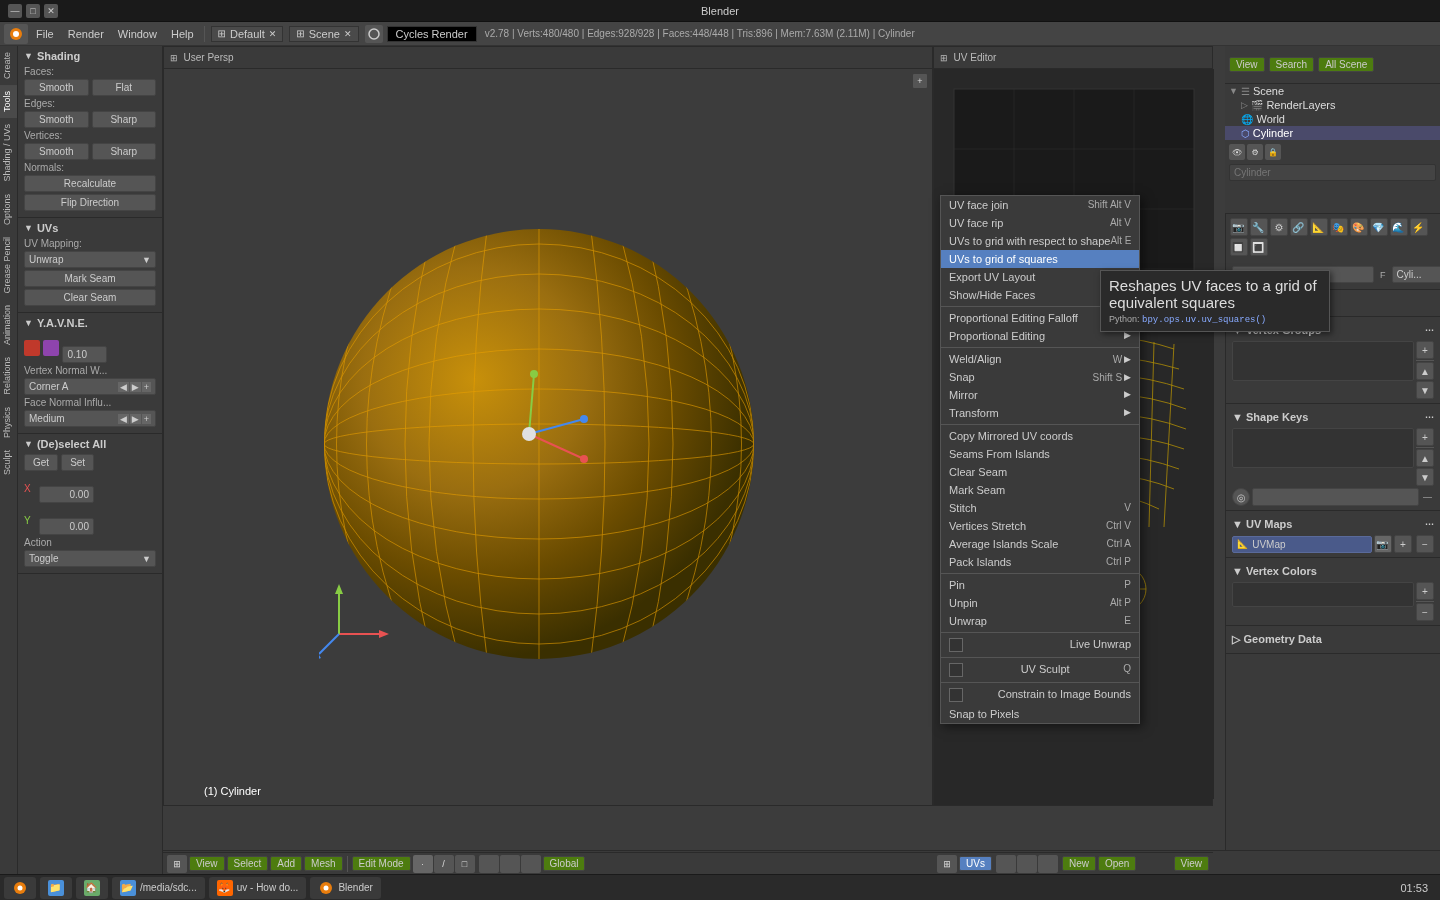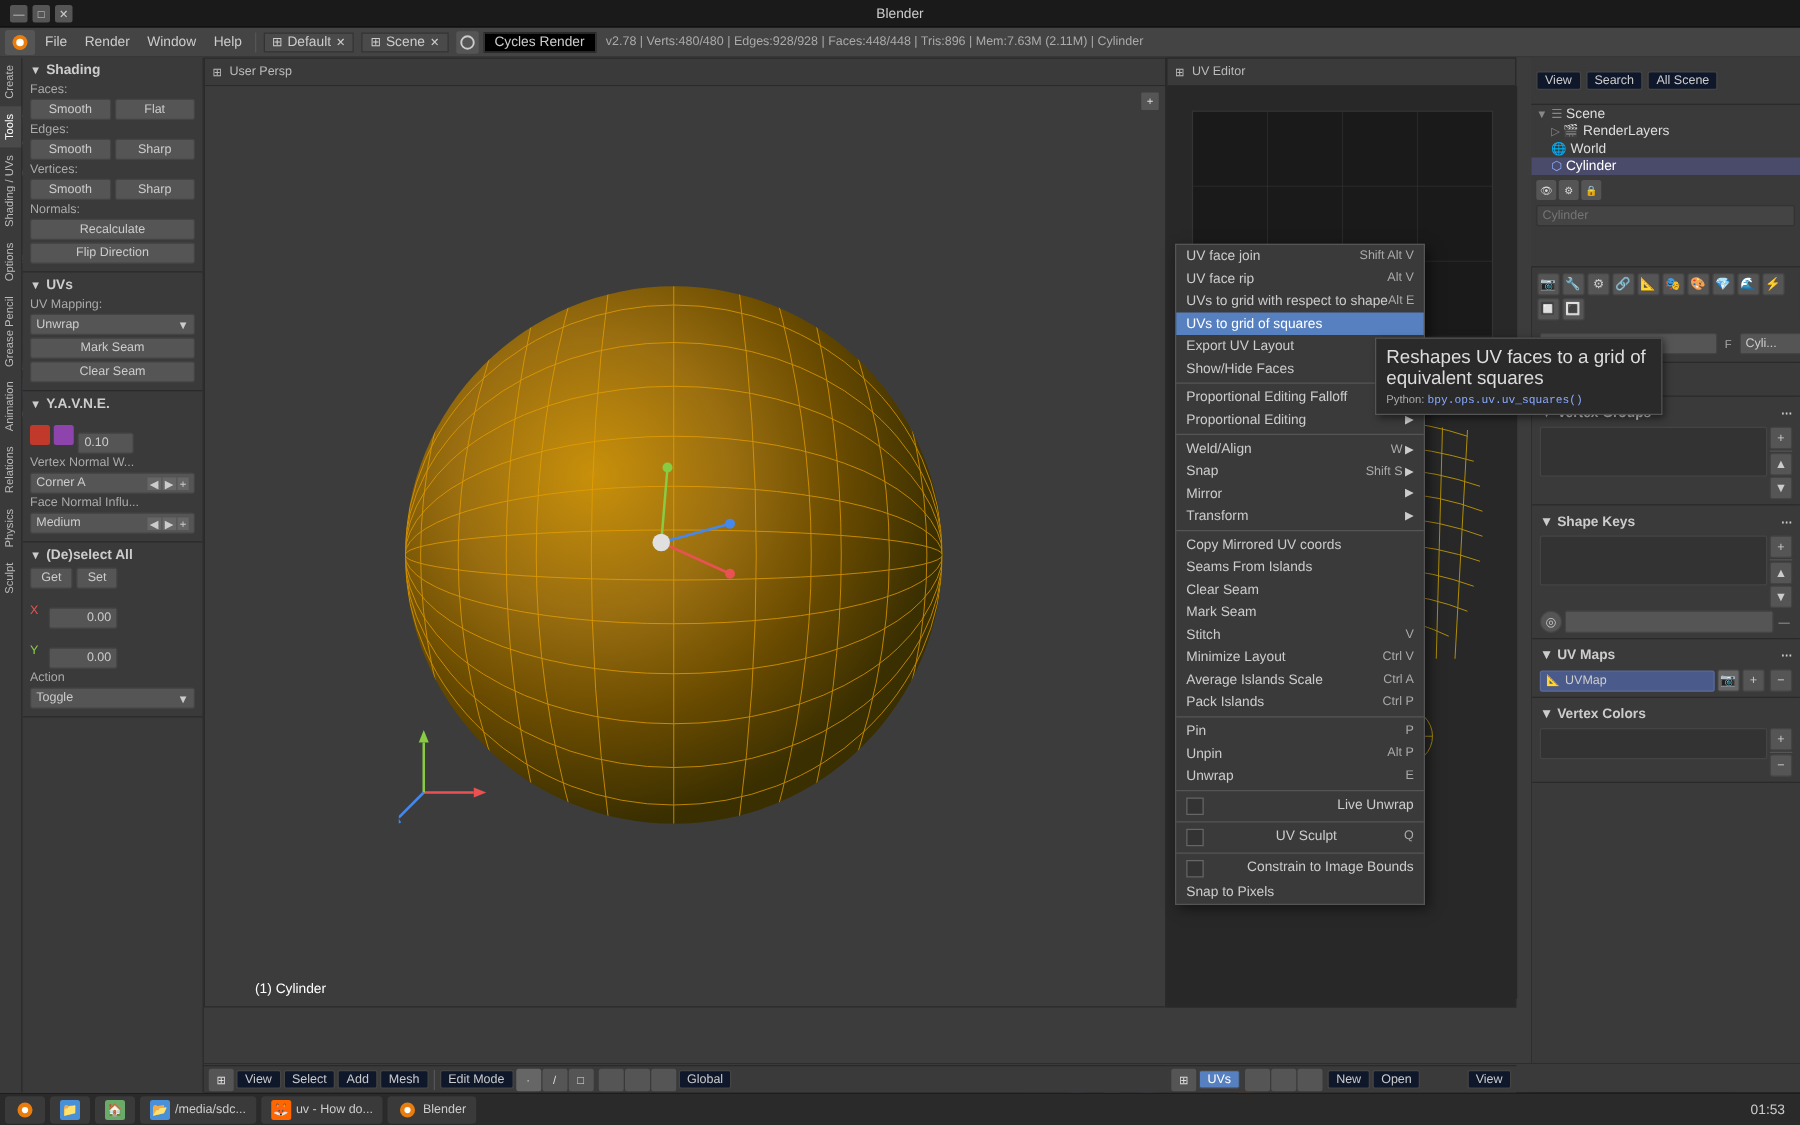--- a/index.html
+++ b/index.html
@@ -436,21 +436,21 @@
       border: 1px solid #444;
       display: flex;
       align-items: center;
       justify-content: center;
       cursor: pointer;
       border-radius: 2px;
       font-size: 10px;
       color: #ccc;
     }
     .toolbar-btn {
-      background: #0f172a;
+      background: #4d7c0f;
       border: 1px solid #444;
       color: #ccc;
       font-size: 10px;
       padding: 1px 6px;
       cursor: pointer;
       border-radius: 2px;
       display: flex;
       align-items: center;
       gap: 2px;
     }
@@ -962,20 +962,25 @@
     <div style="display:flex;gap:2px;margin-top:2px;">
       <div style="flex:1;height:25px;background:#333;border:1px solid #444;border-radius:2px;"></div>
       <div style="display:flex;flex-direction:column;gap:1px;">
         <div class="rpanel-icon-btn">+</div>
         <div style="height:1px;background:#555;"></div>
         <div class="rpanel-icon-btn">−</div>
       </div>
     </div>
   </div>
 
+  <div class="rpanel-section">
+    <div class="rpanel-header">
+      <span>▷ <span>Geometry Data</span></span>
+    </div>
+  </div>
 
 </div>
 
 <div id="context-menu">
   <div class="ctx-item">
     <span>UV face join</span>
     <span class="shortcut">Shift Alt V</span>
   </div>
   <div class="ctx-item">
     <span>UV face rip</span>
@@ -1038,21 +1043,21 @@
     <span>Clear Seam</span>
   </div>
   <div class="ctx-item">
     <span>Mark Seam</span>
   </div>
   <div class="ctx-item">
     <span>Stitch</span>
     <span class="shortcut">V</span>
   </div>
   <div class="ctx-item">
-    <span>Minimize Layout</span>
+    <span>Vertices Stretch</span>
     <span class="shortcut">Ctrl V</span>
   </div>
   <div class="ctx-item">
     <span>Average Islands Scale</span>
     <span class="shortcut">Ctrl A</span>
   </div>
   <div class="ctx-item">
     <span>Pack Islands</span>
     <span class="shortcut">Ctrl P</span>
   </div>

